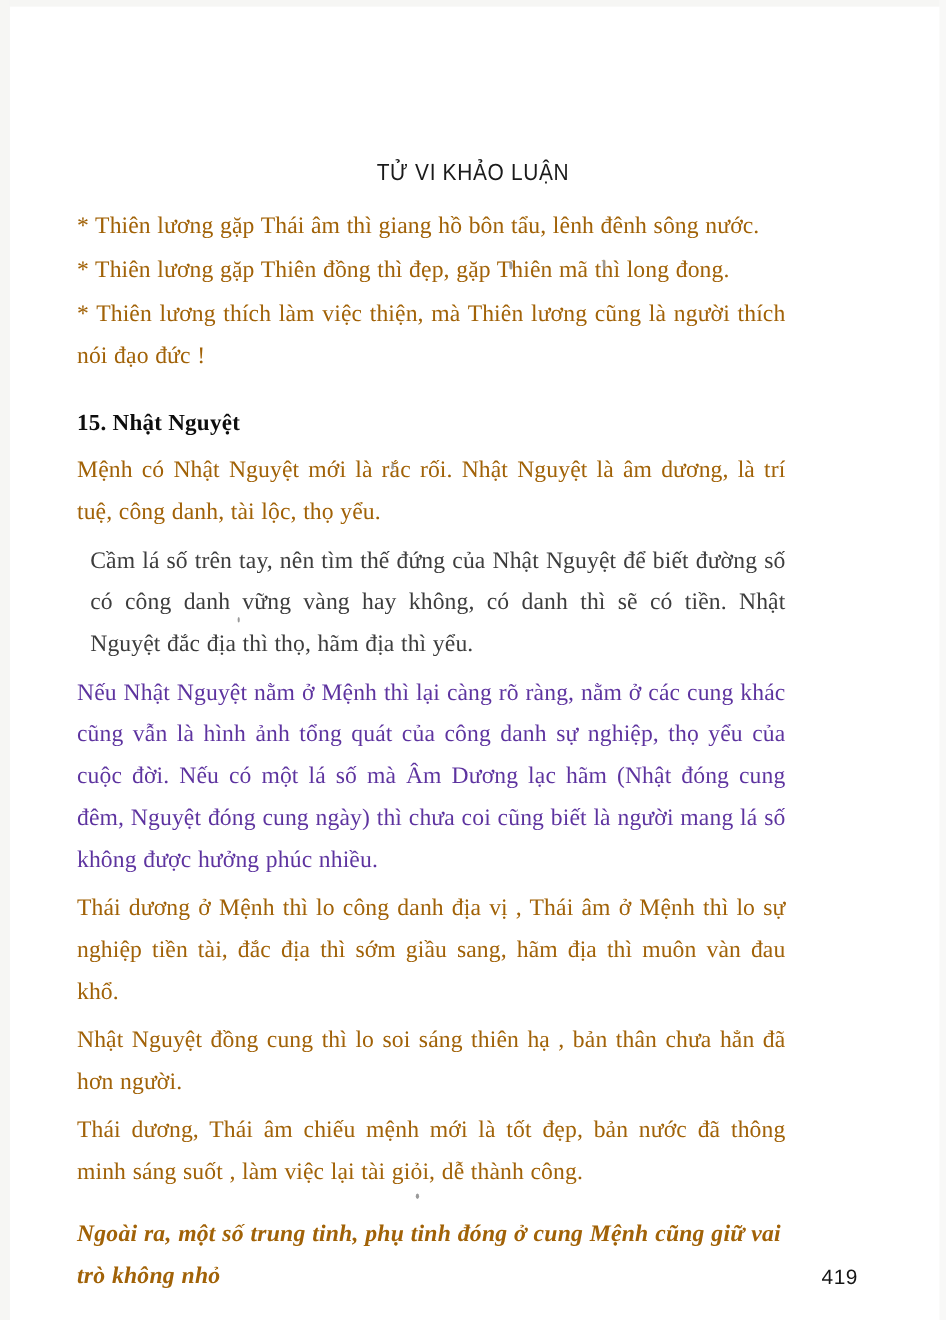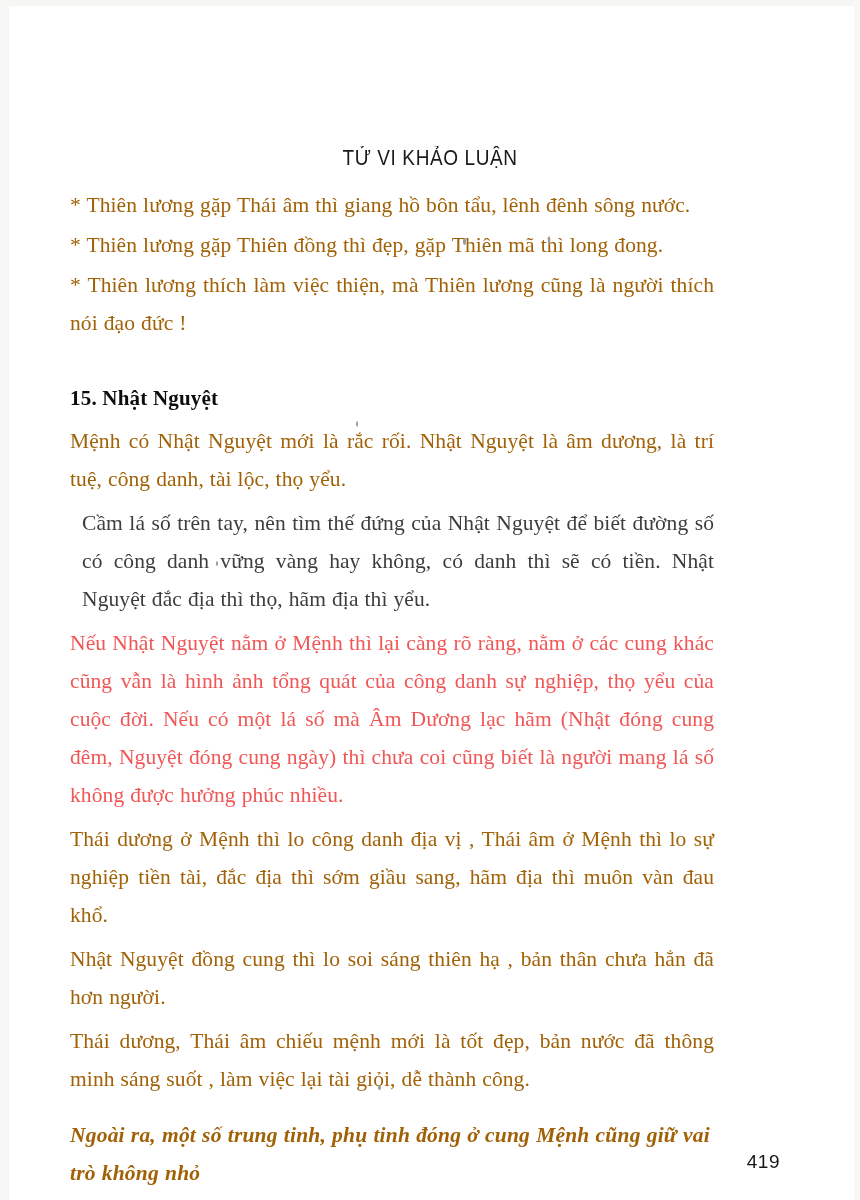--- a/index.html
+++ b/index.html
@@ -61,36 +61,36 @@
     letter-spacing: 0.1px;
     word-spacing: 0.5px;
     color: #a16207;
   }
   p.para:last-child { margin-bottom: 0; }
 
   
   p.bullet { margin-bottom: 2px; }
 
   .section-heading {
-    margin: 40px 0 8px 0;
+    margin: 26px 0 8px 0;
     font-size: 21px;
     font-weight: bold;
     line-height: 32px;
     letter-spacing: 0.2px;
     color: #0d0d0d;
   }
 
   
   p.faded {
     color: #2f2f2f;
     opacity: 0.93;
     margin-left: 12px;
   }
   p.faded-strong {
-    color: #ef4444;
+    color: #4c1d95;
     opacity: 0.9;
   }
 
   p.italic-note {
     font-style: italic;
     font-weight: 600;
     text-align: left;
     margin-top: 18px;
     letter-spacing: 0.2px;
   }

